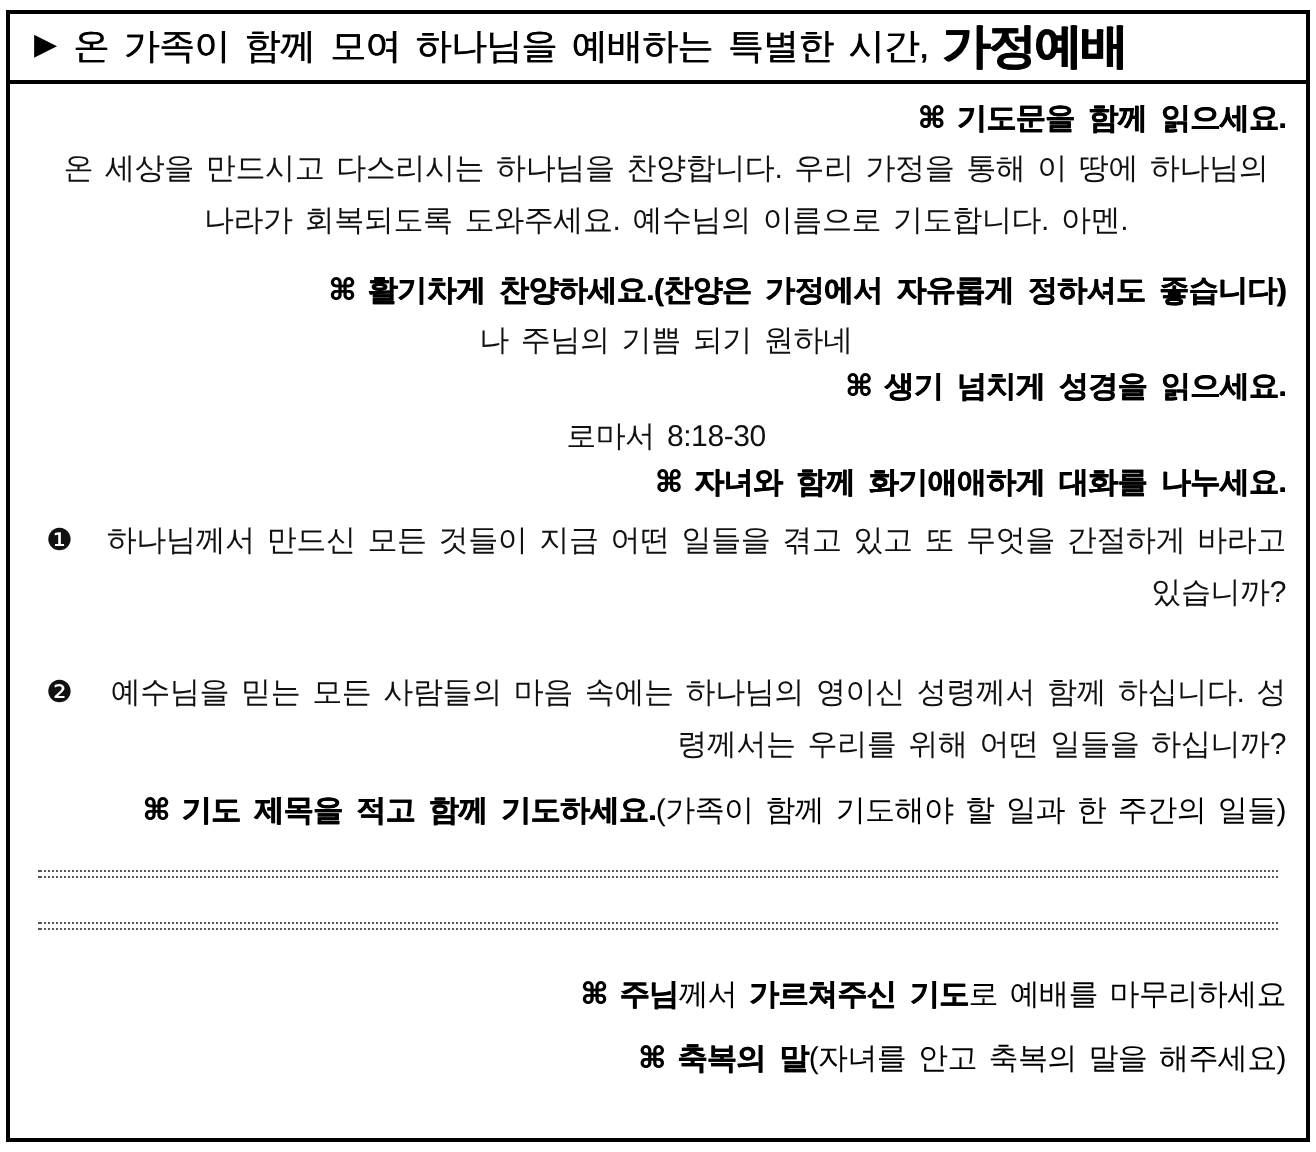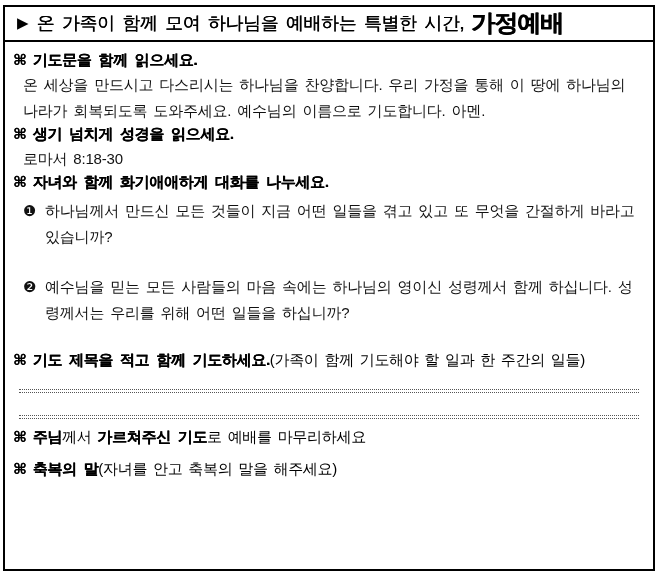--- a/index.html
+++ b/index.html
@@ -55,54 +55,56 @@
   
   .content { padding: 8px 10px 0 8px; }
   .section { margin: 0; }
   .sec-head {
     font-size: 15px;
     font-weight: 800;
     letter-spacing: -0.3px;
     word-spacing: 3px;
     line-height: 20px;
     text-shadow: 0.3px 0 currentColor;
+    text-align: right;
   }
   .sec-head .bullet {
     font-weight: 800;
     margin-right: 6px;
   }
   .sec-head .light {
     font-weight: 400;
     text-shadow: none;
     word-spacing: 2px;
   }
   .sec-body {
     font-size: 15px;
     line-height: 26px;
     word-spacing: 2px;
     letter-spacing: -0.2px;
     color: #111;
     padding-left: 10px;
     margin-top: 2px;
+    text-align: center;
   }
   .question {
     display: flex;
     font-size: 15px;
     line-height: 26px;
     word-spacing: 2px;
     letter-spacing: -0.2px;
     color: #111;
     padding-left: 10px;
   }
   .q-num { flex: 0 0 22px; }
-  .q-text { flex: 1; }
+  .q-text { flex: 1; text-align: right; }
   .mt12 { margin-top: 12px; }
   .mt14 { }
-  .mt10 { margin-top: 24px; }
-  .mt8  { margin-top: 8px; }
+  .mt10 { margin-top: 10px; }
+  .mt8  { margin-top: 23px; }
   .mt26 { margin-top: 12px; }
   .q-gap { margin-top: 24px; }
   .q-first { margin-top: 6px; }
   
   .write-line {
     height: 4px;
     border-top: 1px dotted #555;
     border-bottom: 1px dotted #555;
     margin-left: 6px;
     margin-right: 4px;
@@ -121,20 +123,24 @@
       <span class="title-brand">가정예배</span>
   </div>
 
   <div class="content">
 
     <div class="section">
       <div class="sec-head"><span class="bullet">⌘</span><span>기도문을 함께 읽으세요.</span></div>
       <div class="sec-body">온 세상을 만드시고 다스리시는 하나님을 찬양합니다. 우리 가정을 통해 이 땅에 하나님의 나라가 회복되도록 도와주세요. 예수님의 이름으로 기도합니다. 아멘.</div>
     </div>
 
+    <div class="section mt12">
+      <div class="sec-head"><span class="bullet">⌘</span><span>활기차게 찬양하세요.(찬양은 가정에서 자유롭게 정하셔도 좋습니다)</span></div>
+      <div class="sec-body">나 주님의 기쁨 되기 원하네</div>
+    </div>
 
     <div class="section mt14">
       <div class="sec-head"><span class="bullet">⌘</span><span>생기 넘치게 성경을 읽으세요.</span></div>
       <div class="sec-body">로마서 8:18-30</div>
     </div>
 
     <div class="section mt14">
       <div class="sec-head"><span class="bullet">⌘</span><span>자녀와 함께 화기애애하게 대화를 나누세요.</span></div>
       <div class="question q-first">
         <span class="q-num">❶</span>

